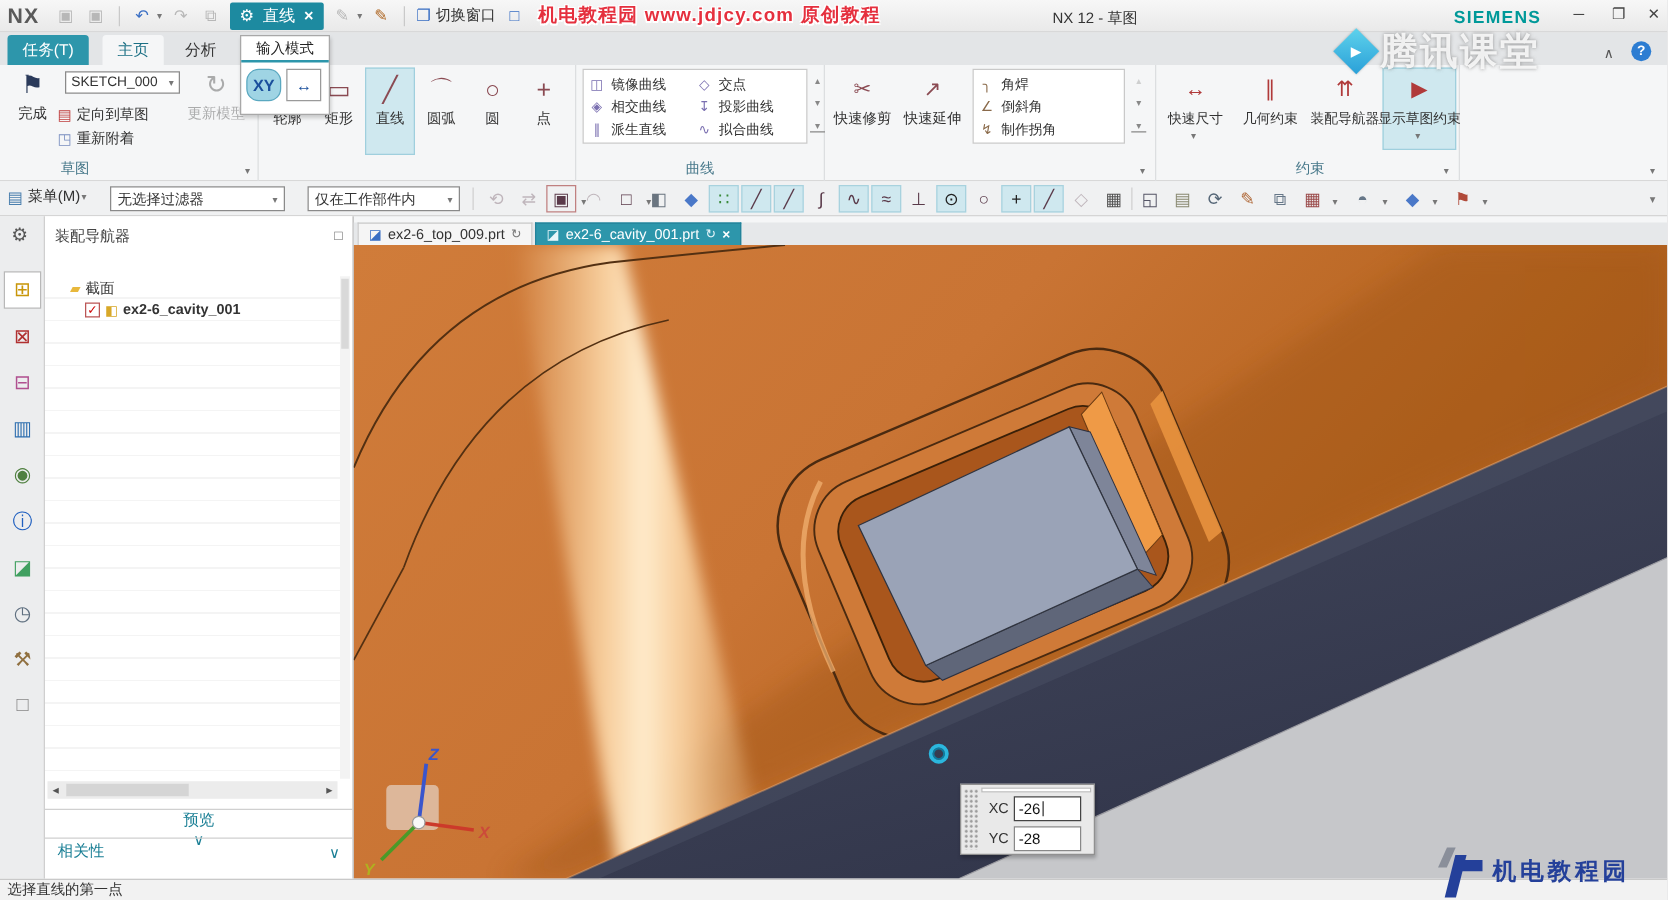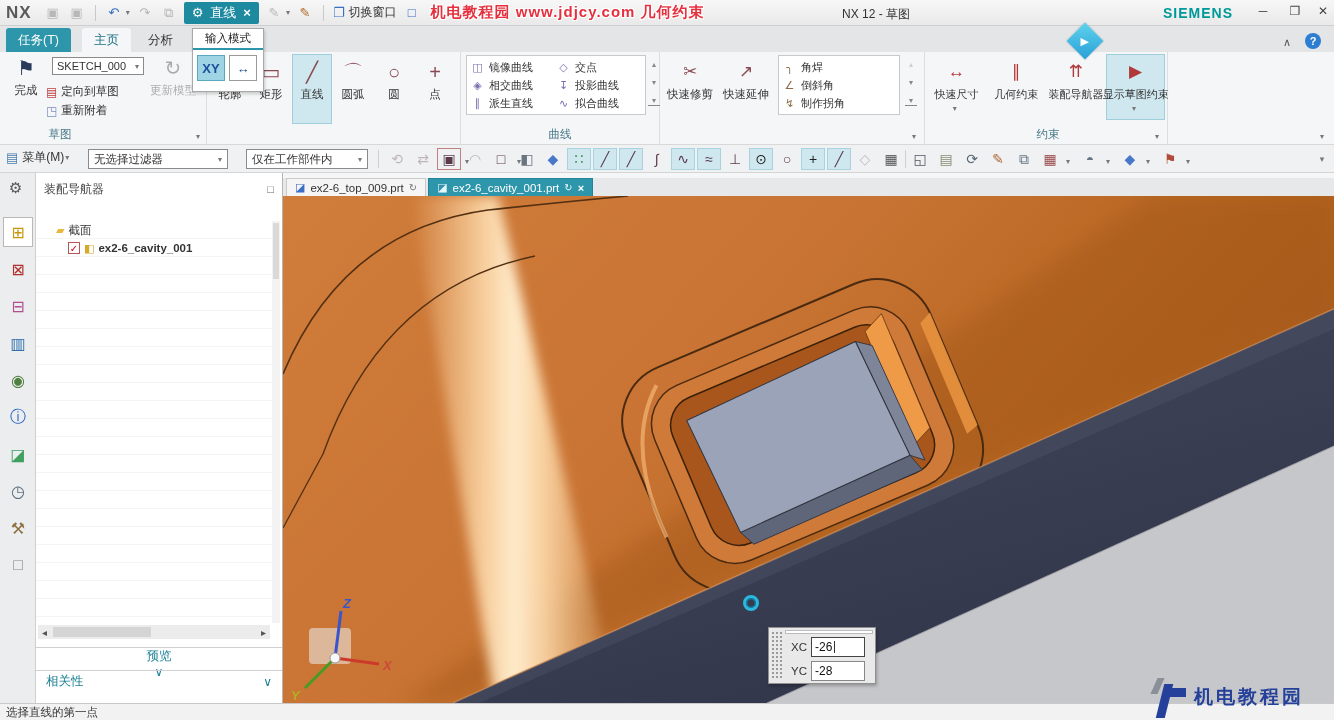--- a/index.html
+++ b/index.html
@@ -50,21 +50,21 @@
   .gal-item { display:flex; align-items:center; gap:5px; font-size:11px; height:18px; white-space:nowrap; }
   .gal-item .gi { width:13px; text-align:center; color:#7a6fb0; font-size:11px; }
   .spin { position:absolute; font-size:8px; color:#888; width:12px; text-align:center; }
   .spin.dim { opacity:.35; }
 
   
   #input-mode { position:absolute; left:192px; top:28px; width:72px; height:64px; background:#fff; border:1px solid #a8a8a8; box-shadow:1px 2px 3px rgba(0,0,0,.18); z-index:10; }
   #input-mode .im-title { font-size:11.5px; text-align:center; padding-top:2px; color:#222; border-bottom:2px solid #2d96ab; padding-bottom:2px; }
   #input-mode .im-btns { display:flex; gap:4px; padding:5px 4px; }
   .im-btn { width:28px; height:26px; display:flex; align-items:center; justify-content:center; font-size:13px; font-weight:bold; color:#1a4f9c; border:1px solid #9a9a9a; background:#fff; }
-  .im-btn.active { background:#9fd4e4; border-color:#5aa8c0; }
+  .im-btn.active { background:#9fd4e4; border-color:#5aa8c0;border-radius:10px; }
 
   
   #toolbar { position:absolute; left:0; top:145px; width:1334px; height:28px; background:#f0f1f2; border-bottom:1px solid #d5d5d5; }
   .menu-btn { position:absolute; left:6px; top:4px; display:flex; align-items:center; gap:4px; font-size:12px; }
   .menu-btn .mi { color:#4a7fae; font-size:13px; }
   .tb-combo { position:absolute; top:4px; height:20px; background:#fff; border:1px solid #8a8a8a; display:flex; align-items:center; justify-content:space-between; padding:0 5px; font-size:11.5px; }
   .ticon { position:absolute; top:3px; width:24px; height:22px; display:flex; align-items:center; justify-content:center; font-size:14px; color:#5a3a4a; border:1px solid transparent; }
   .ticon.act { background:#cfe8ef; border-color:#a8d2de; }
   .ticon.dis { opacity:.32; }
   .ticon.framed { border-color:#c08080; }
@@ -160,21 +160,21 @@
     </span>
     <span class="tb-ic gray">✎</span>
     <span class="caret">▾</span>
     <span class="tb-ic" style="color:#b06a28">✎</span>
     <span class="tb-sep"></span>
     <span class="switch-win">
       <span class="ic">❐</span>
       <span>切换窗口</span>
     </span>
     <span class="tb-ic">□</span>
-    <span class="banner-red">机电教程园 www.jdjcy.com 几何约束</span>
+    <span class="banner-red">机电教程园 www.jdjcy.com 原创教程</span>
   </div>
   <div class="win-title">NX 12 - 草图</div>
   <div class="brand">SIEMENS</div>
   <div class="win-btn" style="left:1252px">─</div>
   <div class="win-btn" style="left:1284px">❐</div>
   <div class="win-btn" style="left:1312px">✕</div>
 
   <div id="tabrow">
 
       <div class="rtab task" style="left: 6px;">
@@ -538,20 +538,21 @@
       <span>▾</span>
     </div>
   </div>
 
   <div id="ribbon-collapse">∧</div>
   <div id="help-btn">?</div>
   <div id="wm-top">
     <span class="cap">
         <span>▶</span>
       </span>
+    <span class="wt">腾讯课堂</span>
   </div>
 
   <div id="resourcebar">
     <span class="res-gear">⚙</span>
 
       <div class="res-ic active" style="top: 44px;">
         <span style="color: rgb(200, 150, 10);">⊞</span>
       </div>
 
       <div class="res-ic" style="top: 81px;">

